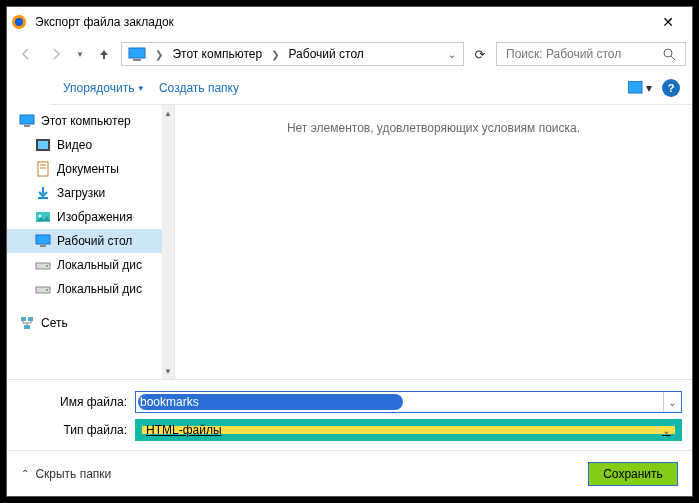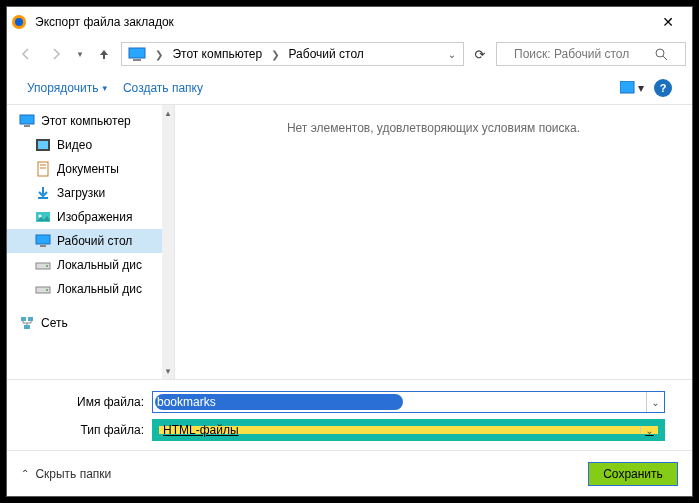--- a/index.html
+++ b/index.html
@@ -11,38 +11,38 @@
   .titlebar .close { width: 40px; text-align: center; font-size: 14px; cursor: default; }
   .navbar { height: 34px; display: flex; align-items: center; padding: 0 6px; gap: 4px; }
   .nav-btn { width: 26px; height: 26px; display:flex; align-items:center; justify-content:center; color:#aaa; }
   .nav-btn.enabled { color:#333; }
   .crumbs { flex: 1; border: 1px solid #ccc; height: 24px; display:flex; align-items:center; padding:0 2px; gap:0; }
   .pc-icon { width:18px; height:14px; margin:0 4px; }
   .crumb-sep { color:#666; padding:0 5px; font-size:10px; }
   .crumb { padding: 0 4px; color:#000; }
   .crumb-drop { width:18px; text-align:center; color:#555; font-size:10px; }
   .refresh { width:24px; text-align:center; color:#333; font-size:13px; }
-  .search { width: 190px; border:1px solid #ccc; height:24px; display:flex; align-items:center; padding:0 17px; color:#777; }
+  .search { width: 190px; border:1px solid #ccc; height:24px; display:flex; align-items:center; padding:0 9px; color:#777; }
   .search .sicon { margin-left:auto; color:#555; }
-  .toolbar { height: 34px; display:flex; align-items:center; padding:0 20px; border-bottom:1px solid #e5e5e5; gap:16px; }
+  .toolbar { height: 34px; display:flex; align-items:center; padding:0 12px; border-bottom:1px solid #e5e5e5; gap:16px;margin-left:44px; }
   .tool-link { color:#1a6fbf; cursor:default; display:flex; align-items:center; gap:4px; }
   .tool-right { margin-left:auto; display:flex; align-items:center; gap:10px; }
   .view-btn { display:flex; align-items:center; gap:2px; color:#333; font-size:10px; }
   .help { width:18px;height:18px;border-radius:50%;background:#1a6fbf;color:#fff;display:flex;align-items:center;justify-content:center;font-weight:bold;font-size:11px;}
   .body { flex:1; display:flex; min-height:0; }
   .sidebar { width:168px; border-right:1px solid #e5e5e5; overflow:hidden; position:relative; }
   .tree { padding:4px 0 4px 0; }
   .tree-item { display:flex; align-items:center; height:24px; padding-left:12px; gap:6px; white-space:nowrap; overflow:hidden; }
   .tree-item.child { padding-left:28px; }
   .tree-item.selected { background:#cde6f7; }
   .ticon { width:16px; height:16px; display:flex; align-items:center; justify-content:center; font-size:12px; }
   .scroll-stub { position:absolute; right:0; top:0; bottom:0; width:12px; background:#f0f0f0; }
   .scroll-arrow { height:16px; background:#f0f0f0; color:#666; font-size:9px; display:flex; align-items:center; justify-content:center; }
   .content { flex:1; display:flex; align-items:flex-start; justify-content:center; padding-top:16px; color:#6a6a6a; }
-  .formrow { display:flex; align-items:center; padding:3px 27px; }
+  .formrow { display:flex; align-items:center; padding:3px 10px; }
   .formrow label { width:118px; text-align:right; padding-right:8px; color:#000; }
   .formrow .field { flex:1; border:1px solid #888; height:22px; display:flex; align-items:center; background:#fff; position:relative; }
   .formrow .field.blue { border:1px solid #2a6fd6; }
   .field .val { flex:1; padding:0 4px;border-radius:8px; }
   .field .val.sel { background:#2a6fd6; color:#fff; display:inline-block; padding:1px 2px; margin-left:2px; }
   .field .dd { width:18px; text-align:center; color:#555; font-size:10px; border-left:1px solid #ccc; height:100%; display:flex; align-items:center; justify-content:center; }
   .field.gray { background:#fde047; border:7px solid #14b8a6;text-decoration:underline; }
   .footer { height:46px; display:flex; align-items:center; padding:0 14px; gap:10px; border-top:1px solid #e5e5e5; margin-top:6px;}
   .hide-link { display:flex; align-items:center; gap:6px; color:#333; }
   .btn { width:90px; height:24px; border:1px solid #adadad; background:#e9e9e9; display:flex; align-items:center; justify-content:center; }

